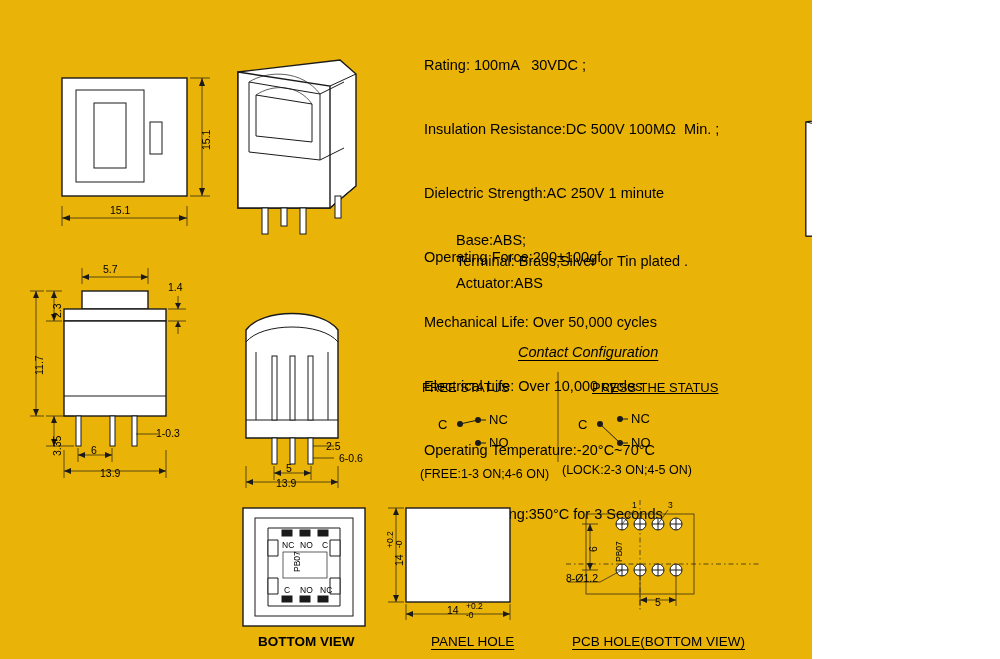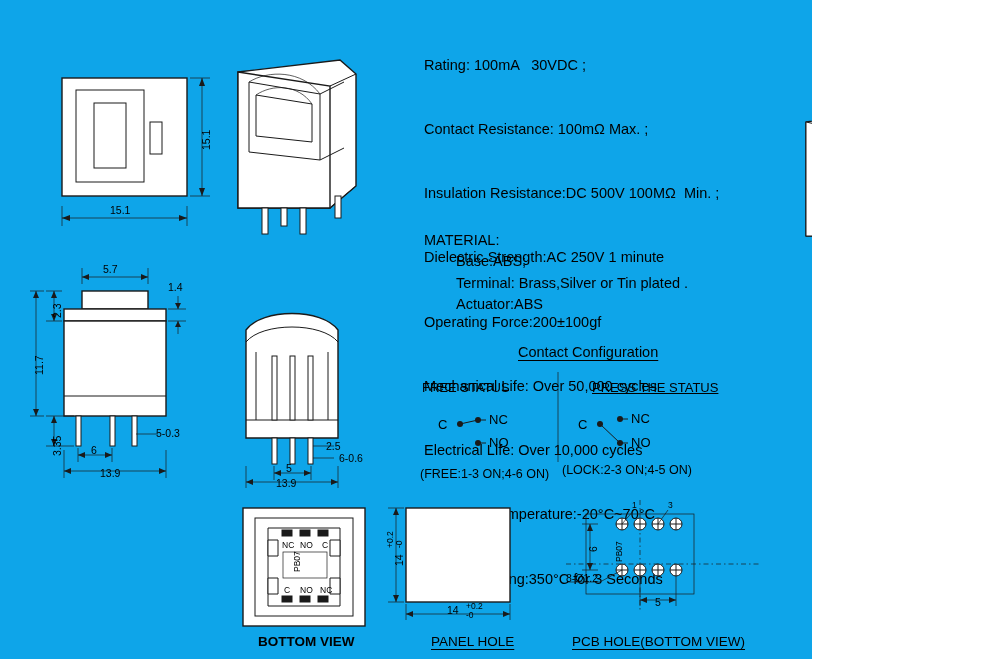--- a/index.html
+++ b/index.html
@@ -8,21 +8,21 @@
     background: #ffffff;
   }
   body {
     font-family: "Liberation Sans", sans-serif;
     color: #000000;
   }
   #sheet {
     position: relative;
     width: 812px;
     height: 659px;
-    background: #0ea5e9;
+    background: #eab308;
     overflow: hidden;
   }
   .spec-list {
     position: absolute;
     left: 424px;
     top: 12px;
     width: 390px;
     font-size: 14.5px;
     line-height: 21.4px;
     white-space: pre;
@@ -36,20 +36,21 @@
     line-height: 21.4px;
   }
   .material-block .indent { padding-left: 32px; }
   .cc-title {
     position: absolute;
     left: 518px;
     top: 344px;
     font-size: 14.5px;
     text-decoration: underline;
     text-underline-offset: 3px;
+    font-style: italic;
   }
   .status-label {
     position: absolute;
     font-size: 13px;
   }
   .note {
     position: absolute;
     font-size: 12.5px;
   }
   .dim {
@@ -86,32 +87,30 @@
   .fillw { fill: #ffffff; }
   .fillk { fill: #1a1a1a; }
 </style>
 </head>
 <body>
 
 <div id="sheet">
 
   <div class="spec-list">
     <div>Rating: 100mA   30VDC ;</div>
-    <div>Contact Resistance: 100mΩ Max. ;</div>
     <div>Insulation Resistance:DC 500V 100MΩ  Min. ;</div>
     <div>Dielectric Strength:AC 250V 1 minute</div>
     <div>Operating Force:200±100gf</div>
     <div>Mechanical Life: Over 50,000 cycles</div>
     <div>Electrical Life: Over 10,000 cycles</div>
     <div>Operating Temperature:-20°C~70°C</div>
     <div>Manual welding:350°C for 3 Seconds</div>
   </div>
 
   <div class="material-block">
-    <div>MATERIAL:</div>
     <div class="indent">Base:ABS;</div>
     <div class="indent">Terminal: Brass,Silver or Tin plated .</div>
     <div class="indent">Actuator:ABS</div>
   </div>
 
   <div class="cc-title">Contact Configuration</div>
 
   <svg width="1000" height="659">
 
     <rect class="ln2 fillw" x="62" y="78" width="125" height="118"></rect>
@@ -209,21 +208,21 @@
 
     <line class="thin" x1="136" y1="434" x2="158" y2="434"></line>
   </svg>
   <div class="dim" style="left:103px; top:263px;">5.7</div>
   <div class="dim" style="left:168px; top:281px;">1.4</div>
   <div class="dim vert" style="left:33px; top:375px;">11.7</div>
   <div class="dim vert" style="left:51px; top:318px;">2.3</div>
   <div class="dim vert" style="left:51px; top:456px;">3.35</div>
   <div class="dim" style="left:91px; top:444px;">6</div>
   <div class="dim" style="left:100px; top:467px;">13.9</div>
-  <div class="dim" style="left:156px; top:427px;">5-0.3</div>
+  <div class="dim" style="left:156px; top:427px;">1-0.3</div>
 
   <svg width="1000" height="659">
     <path class="ln2 fillw" d="M246 330 C262 308 322 308 338 330 L338 438 L246 438 Z"></path>
     <path class="ln" d="M246 342 C262 322 322 322 338 342"></path>
     <path class="ln" d="M256 352 L256 420"></path>
     <path class="ln" d="M328 352 L328 420"></path>
     <line class="ln" x1="246" y1="420" x2="338" y2="420"></line>
 
     <rect class="ln fillw" x="272" y="356" width="5" height="64"></rect>
     <rect class="ln fillw" x="290" y="356" width="5" height="64"></rect>

